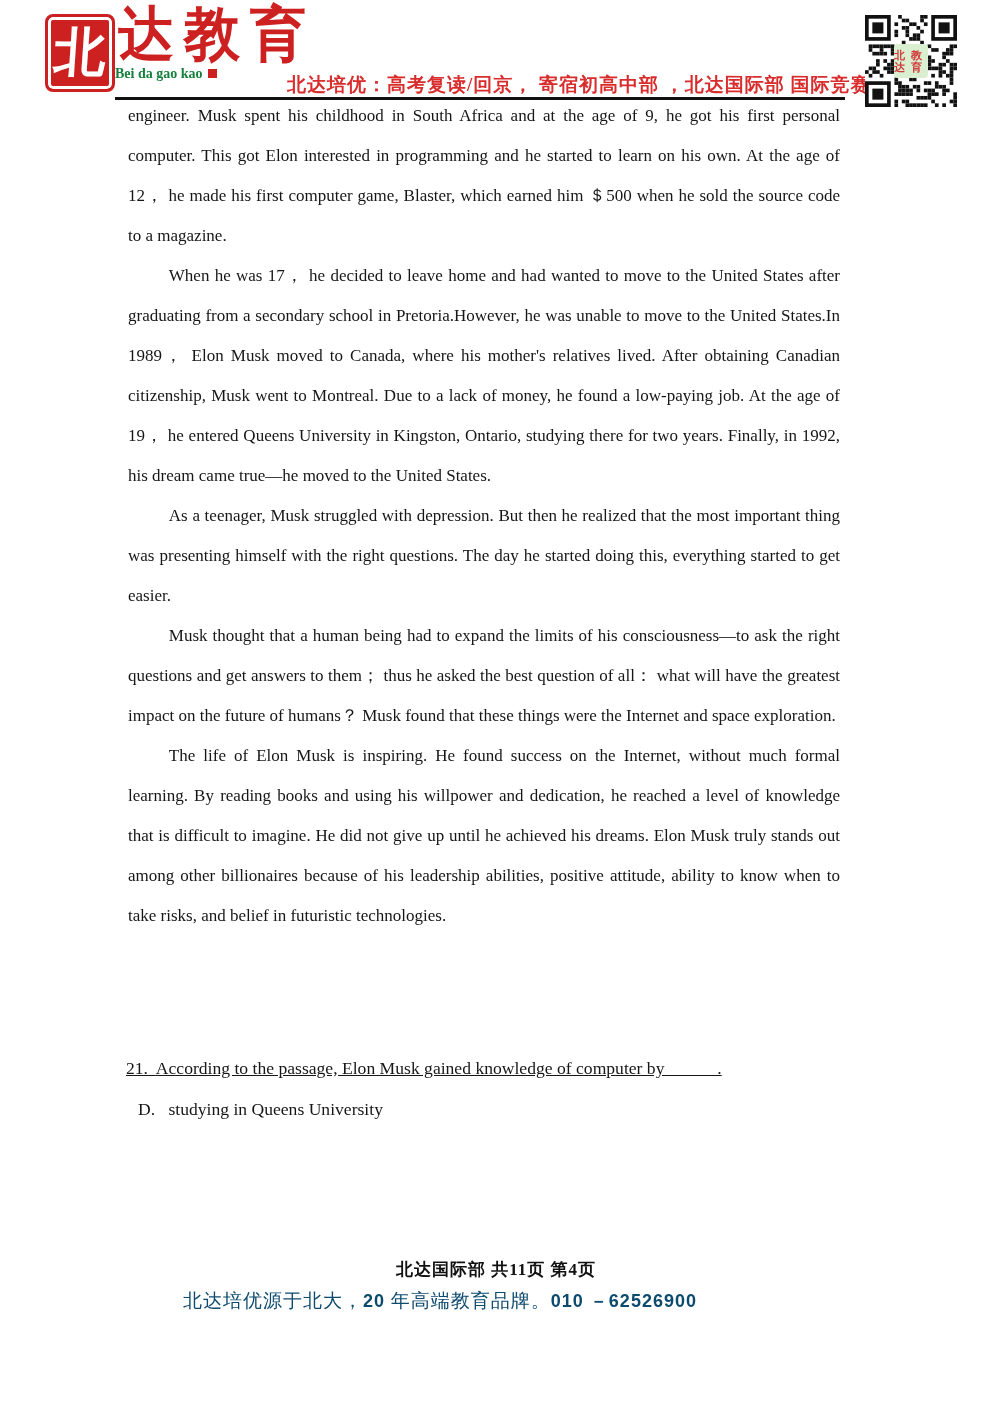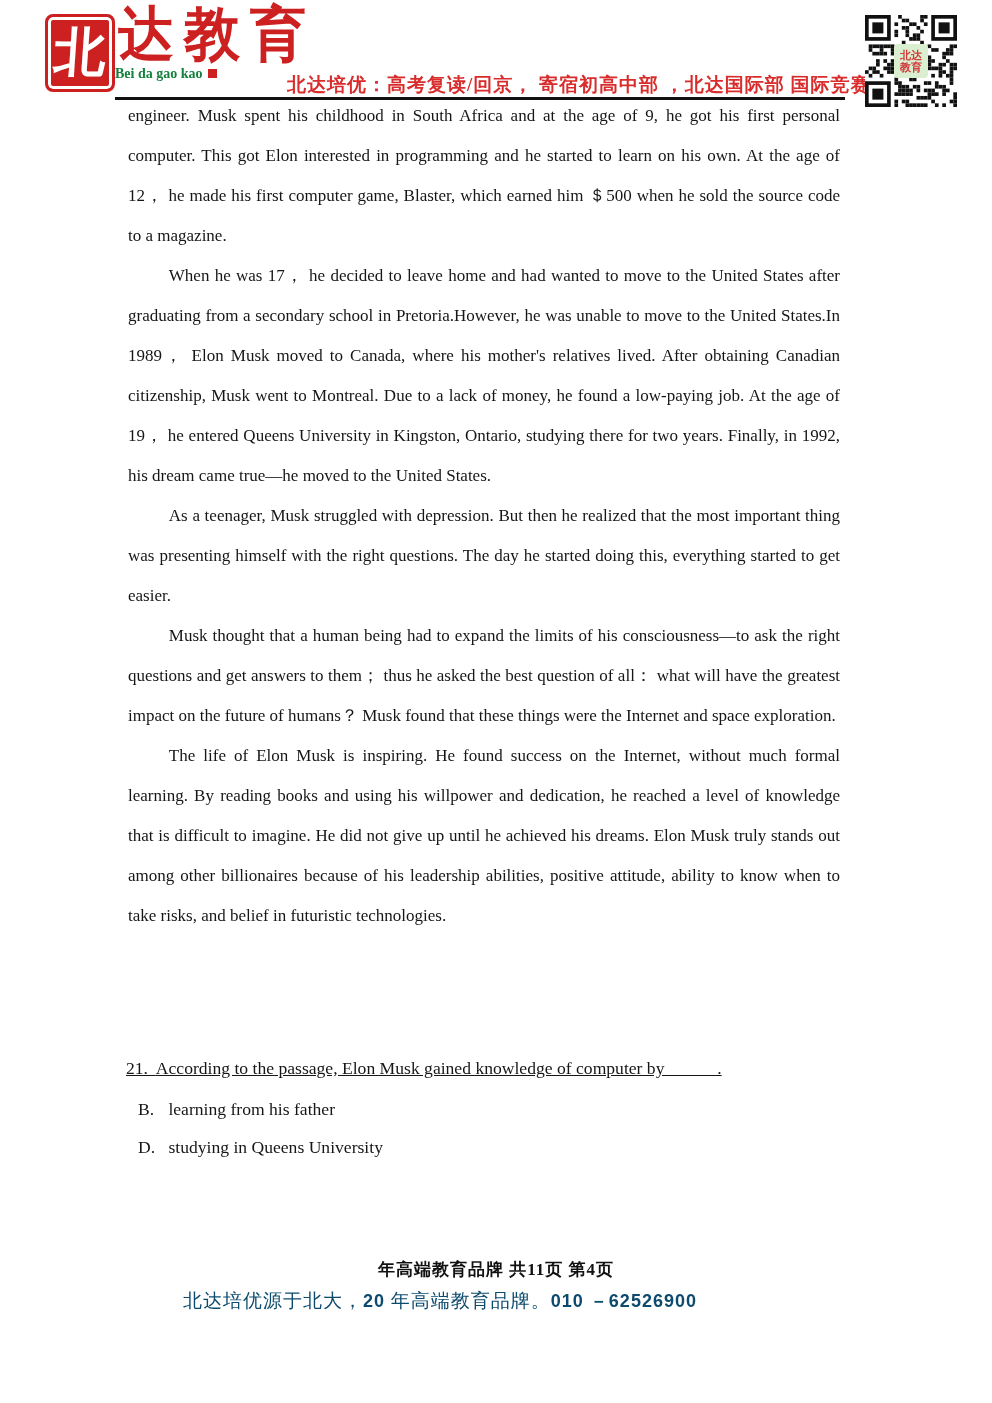--- a/index.html
+++ b/index.html
@@ -53,21 +53,21 @@
   
   .qr{
     position:absolute;left:865px;top:12px;
     width:92px;height:98px;
   }
   .qr svg{display:block;width:92px;height:98px;}
   .qr-label{
     position:absolute;left:29px;top:32px;
     width:34px;height:34px;
     background:#d9efcf;border-radius:4px;
-    display:flex;flex-direction:column;align-items:center;justify-content:center;
+    display:flex;align-items:center;justify-content:center;
     font-size:11px;line-height:12px;color:#d23c3c;font-weight:bold;
   }
   
   .passage{
     position:absolute;left:128px;top:96px;
     width:712px;
     font-size:17px;line-height:40px;
     text-align:justify;
   }
   .passage p{margin:0;}
@@ -288,28 +288,24 @@
     <p class="indent">The life of Elon Musk is inspiring. He found success on the Internet, without much formal learning. By reading books and using his willpower and dedication, he reached a level of knowledge that is difficult to imagine. He did not give up until he achieved his dreams. Elon Musk truly stands out among other billionaires because of his leadership abilities, positive attitude, ability to know when to take risks, and belief in futuristic technologies.</p>
   </div>
 
   <div class="question">
     <div class="q-stem">
       <span>21.</span>&nbsp;
       <span>According to the passage, Elon Musk gained knowledge of computer by______.</span>
     </div>
     <div class="options">
       <div class="option">
-        <span class="letter">B.</span>
-        <span>learning from his father</span>
-      </div>
-      <div class="option">
         <span class="letter">D.</span>
         <span>studying in Queens University</span>
       </div>
     </div>
   </div>
 
-  <div class="footer-page">年高端教育品牌 共11页 第4页</div>
+  <div class="footer-page">北达国际部 共11页 第4页</div>
   <div class="footer-tagline">
     <span>北达培优源于北大，</span><b>20</b><span> 年高端教育品牌。</span><b>010 －62526900</b>
   </div>
 
 </div>
 
 </body></html>

